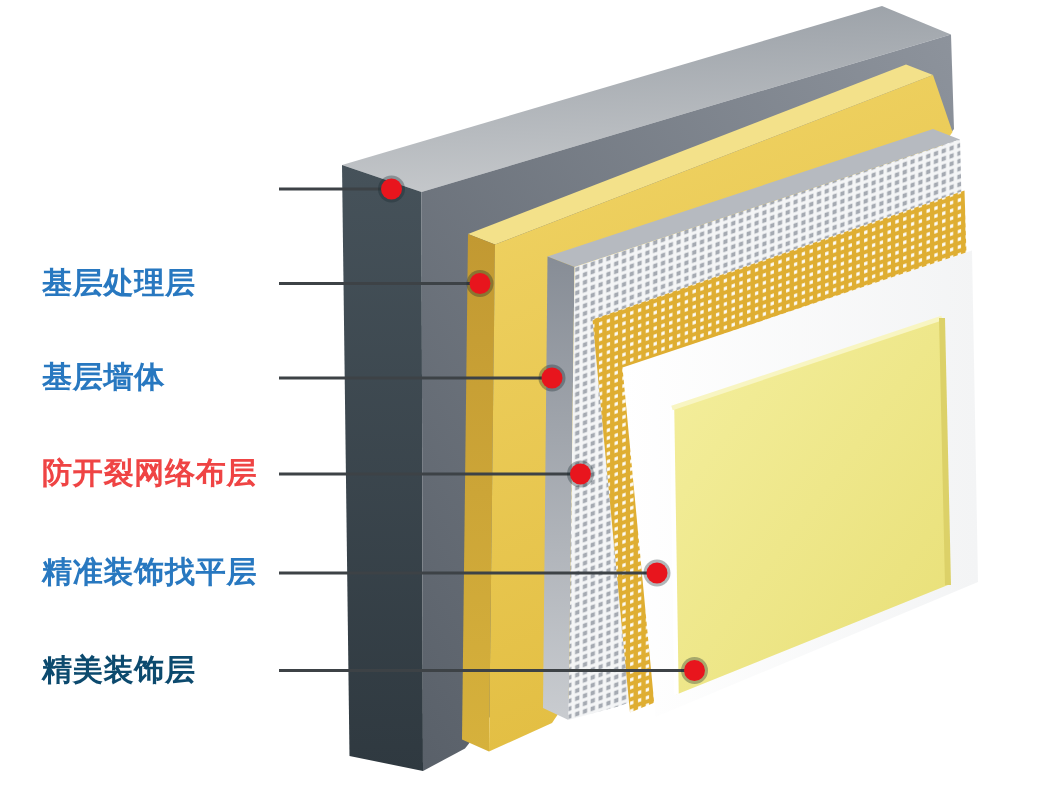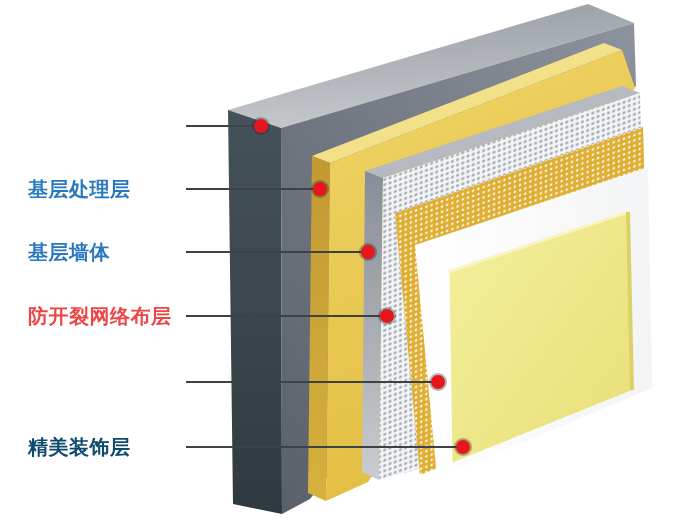--- a/index.html
+++ b/index.html
@@ -102,17 +102,18 @@
       <div class="red-dot" style="left: 313px; top: 182px; background: rgb(232, 21, 29); box-shadow: rgba(20, 40, 45, 0.33) 0px 0px 0px 2px;"></div>
       <div class="callout-label" style="left: 28px; top: 174px; color: rgb(40, 120, 192);">基层处理层</div>
       <div class="leader-line" style="left: 186px; top: 251px; width: 182px; background: rgb(61, 66, 70);"></div>
       <div class="red-dot" style="left: 361px; top: 245px; background: rgb(232, 21, 29); box-shadow: rgba(20, 40, 45, 0.33) 0px 0px 0px 2px;"></div>
       <div class="callout-label" style="left: 28px; top: 237px; color: rgb(40, 120, 192);">基层墙体</div>
       <div class="leader-line" style="left: 186px; top: 315px; width: 201px; background: rgb(61, 66, 70);"></div>
       <div class="red-dot" style="left: 380px; top: 309px; background: rgb(232, 21, 29); box-shadow: rgba(20, 40, 45, 0.33) 0px 0px 0px 2px;"></div>
       <div class="callout-label" style="left: 28px; top: 301px; color: #ef4444;">防开裂网络布层</div>
       <div class="leader-line" style="left: 186px; top: 381px; width: 252px; background: rgb(61, 66, 70);"></div>
       <div class="red-dot" style="left: 431px; top: 375px; background: rgb(232, 21, 29); box-shadow: rgba(20, 40, 45, 0.33) 0px 0px 0px 2px;"></div>
+      <div class="callout-label" style="left: 28px; top: 367px; color: rgb(40, 120, 192);">精准装饰找平层</div>
       <div class="leader-line" style="left: 186px; top: 446px; width: 277px; background: rgb(61, 66, 70);"></div>
       <div class="red-dot" style="left: 456px; top: 440px; background: rgb(232, 21, 29); box-shadow: rgba(20, 40, 45, 0.33) 0px 0px 0px 2px;"></div>
       <div class="callout-label" style="left: 28px; top: 432px; color: #0c4a6e;">精美装饰层</div>
     </div>
 </div>
 
 </body></html>

